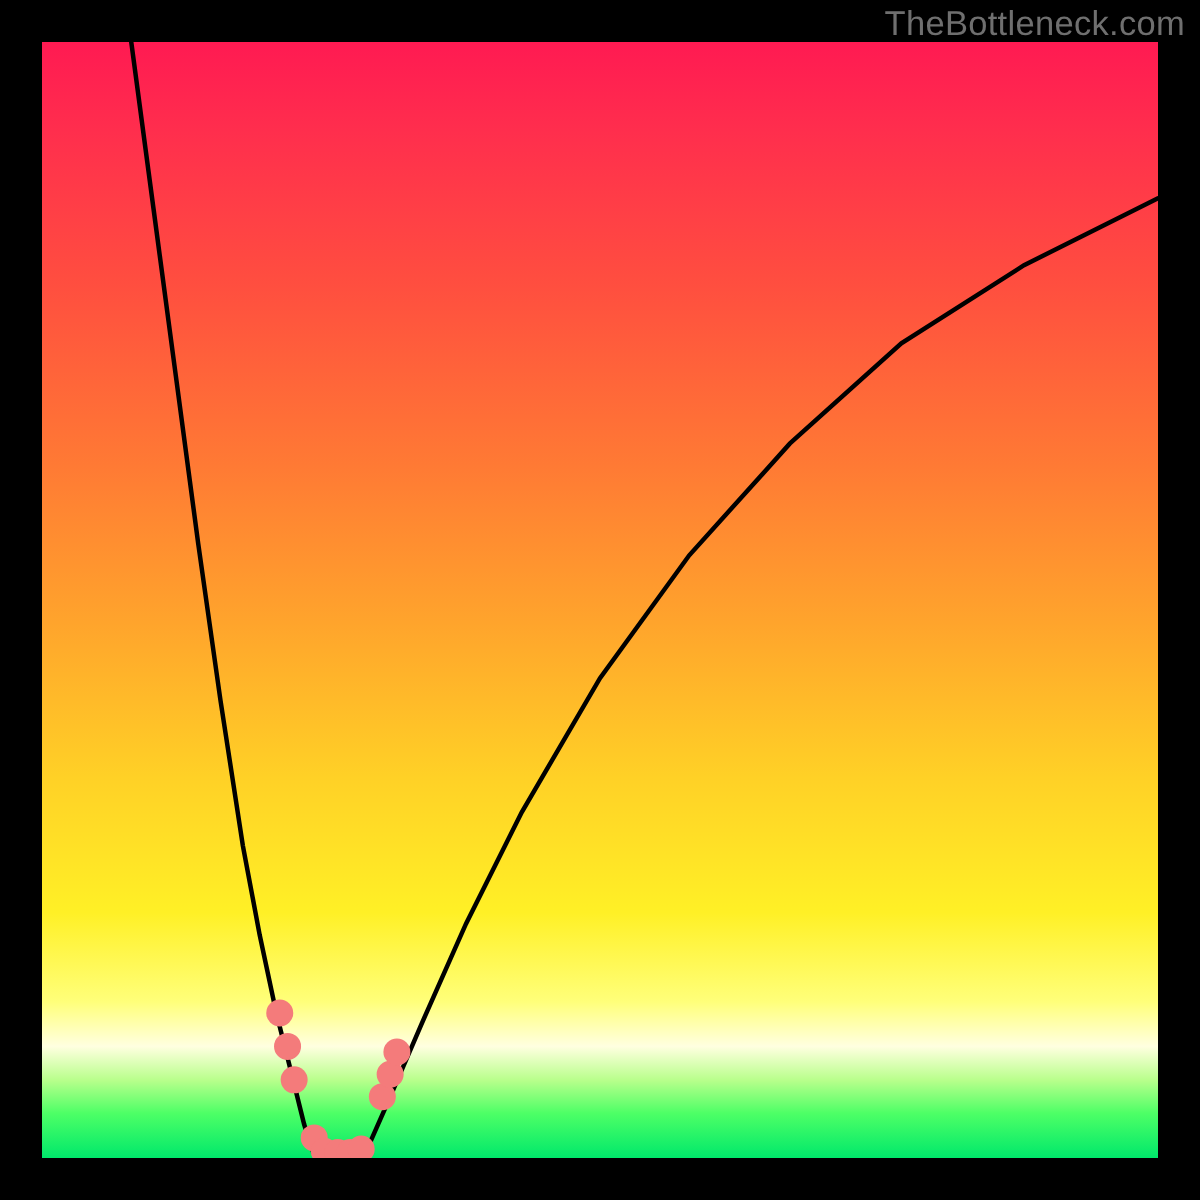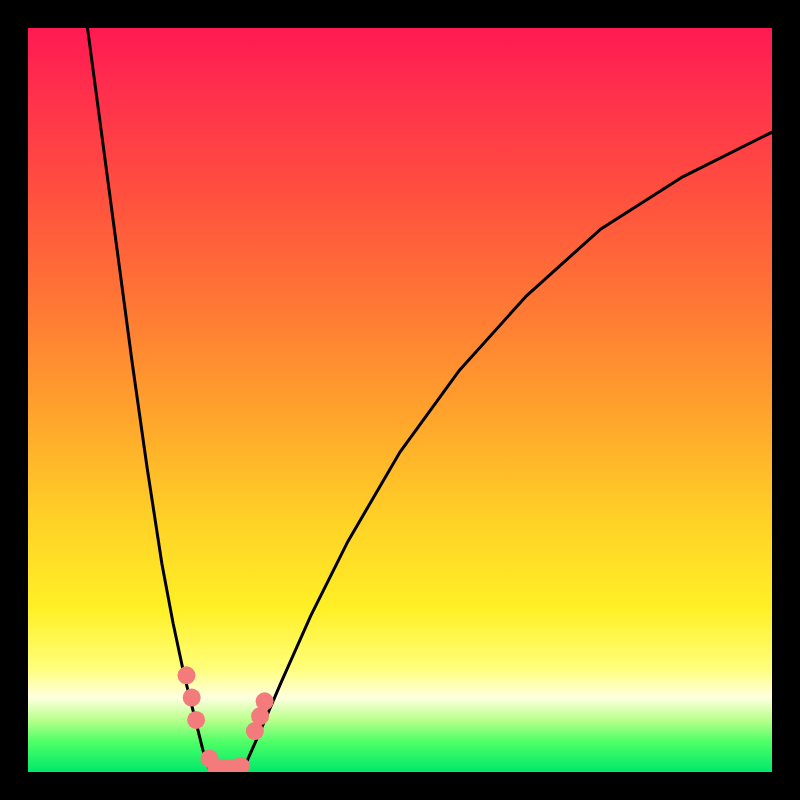--- a/index.html
+++ b/index.html
@@ -56,20 +56,21 @@
     font-size: 23px;
     letter-spacing: 0.2px;
     font-weight: 500;
     user-select: none;
   }
 </style>
 </head>
 <body>
 
 <div class="frame">
+  <div class="watermark">TheBottleneck.com</div>
   <div class="plot">
     <svg class="curves" viewBox="0 0 744 744" preserveAspectRatio="none">
       <g id="curve-group">
           <path d="M59.5,0.0 L74.4,111.6 L89.3,223.2 L104.2,334.8 L119.0,439.0 L133.9,535.7 L145.1,595.2 L156.2,647.3 L167.4,691.9 L174.8,721.7 L180.8,740.3 L180.8,740.3 L186.0,744.0 L193.4,744.0 L200.9,744.0 L208.3,744.0 L215.8,740.3 L215.8,740.3 L230.6,706.8 L253.0,654.7 L282.7,587.8 L319.9,513.4 L372.0,424.1 L431.5,342.2 L498.5,267.8 L572.9,200.9 L654.7,148.8 L744.0,104.2 " fill="none" stroke="#000000" stroke-width="3" stroke-linecap="round"></path>
         </g>
       <g id="marker-group">
           <circle cx="158.5" cy="647.3" r="9" fill="#f47b7b"></circle>
           <circle cx="163.7" cy="669.6" r="9" fill="#f47b7b"></circle>
           <circle cx="168.1" cy="691.9" r="9" fill="#f47b7b"></circle>
           <circle cx="181.5" cy="730.6" r="9" fill="#f47b7b"></circle>

